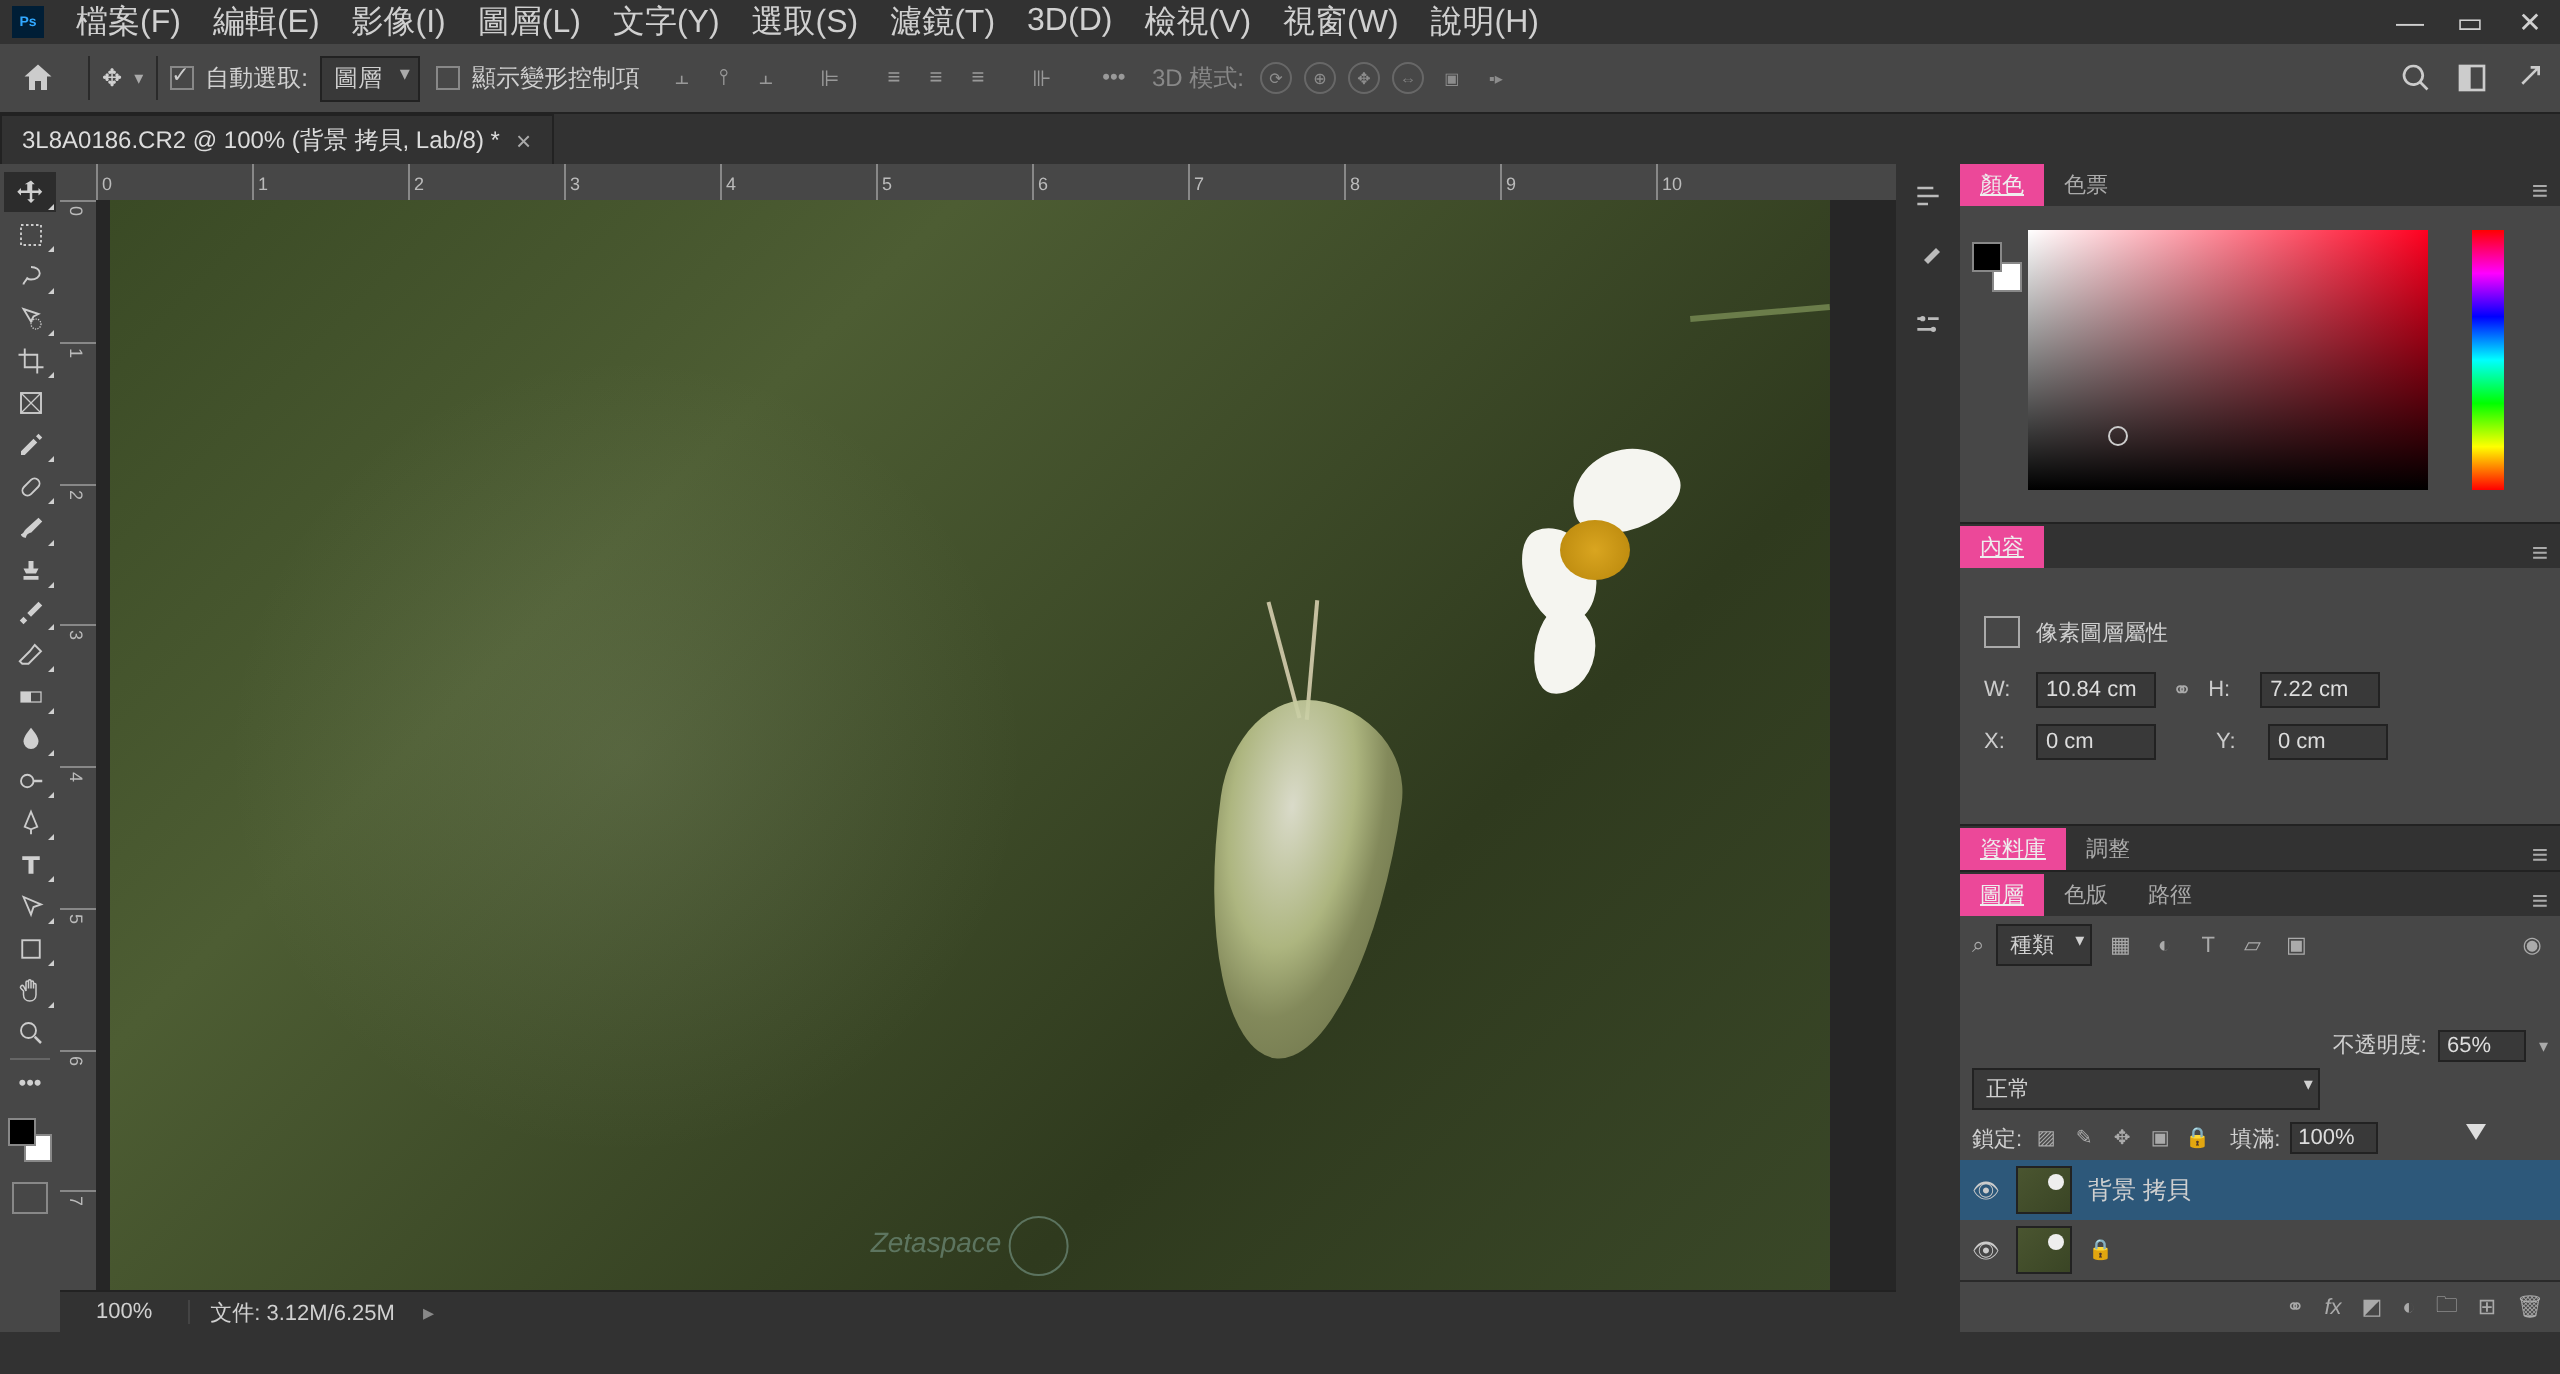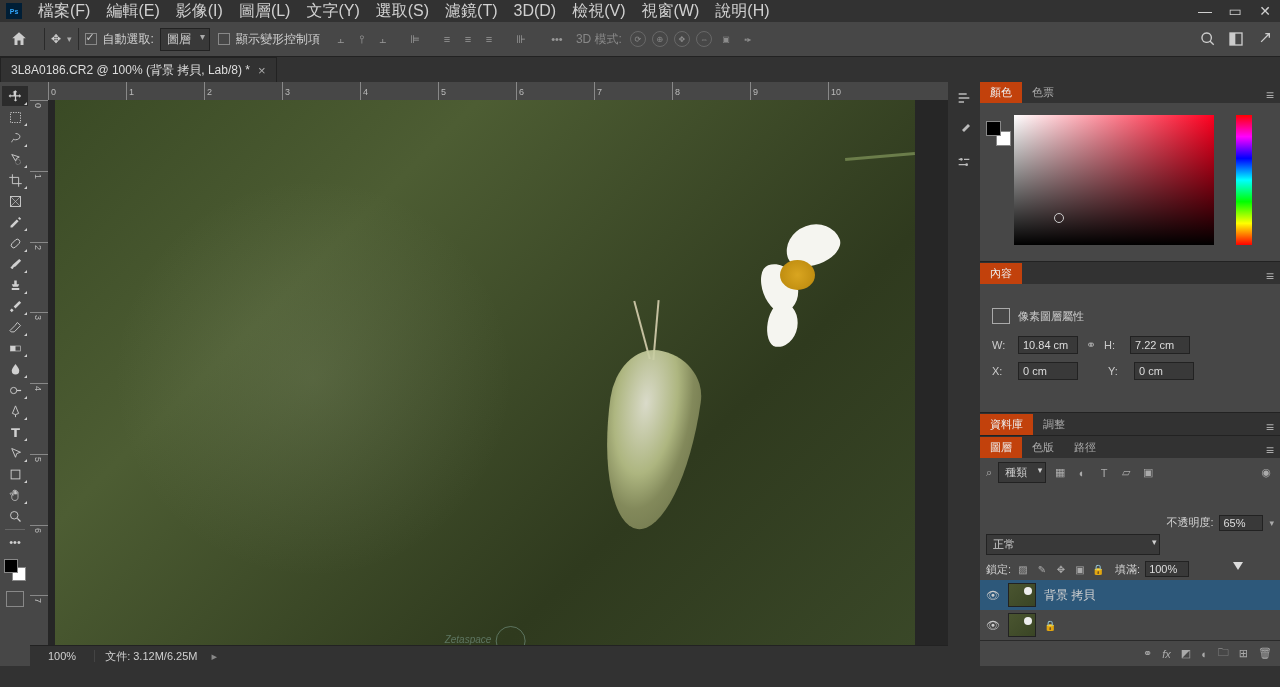--- a/index.html
+++ b/index.html
@@ -56,35 +56,35 @@
 .petal { position:absolute; background:#f5f5f0; border-radius: 50% 50% 50% 50% / 60% 60% 40% 40%; }
 .p1{width:55px;height:40px;top:5px;left:50px;transform:rotate(-20deg);}
 .p2{width:50px;height:35px;top:50px;left:20px;transform:rotate(70deg);}
 .p3{width:45px;height:30px;top:90px;left:25px;transform:rotate(100deg);}
 .center-f{position:absolute;top:40px;left:45px;width:35px;height:30px;background:radial-gradient(circle,#d9a520,#b8860b);border-radius:50%;}
 .stem{position:absolute;top:55px;right:0;width:70px;height:3px;background:#6b7d4a;transform:rotate(-5deg);}
 .butterfly{position:absolute;top:250px;right:220px;width:90px;height:180px;background:radial-gradient(ellipse at 40% 30%, #e8e8d8 0%, #b8c088 40%, #8a9060 60%, #6a7048 100%);border-radius:45% 55% 50% 50% / 30% 25% 75% 70%;transform:rotate(8deg);opacity:.92;}
 .antenna{position:absolute;width:2px;height:60px;background:#c5c0a0;}
 .a1{top:200px;right:272px;transform:rotate(-15deg);}
 .a2{top:200px;right:258px;transform:rotate(5deg);}
-.watermark{position:absolute;bottom:0;left:50%;transform:translateX(-50%);color:#7a9a8a;font-style:italic;font-size:10px;opacity:.6;font-family:cursive;}
+.watermark{position:absolute;bottom:18px;left:50%;transform:translateX(-50%);color:#7a9a8a;font-style:italic;font-size:14px;opacity:.6;font-family:cursive;}
 .wm-circle{display:inline-block;width:30px;height:30px;border:1px solid #7a9a8a;border-radius:50%;vertical-align:middle;margin-left:4px;}
 
 .status-bar { position:absolute; bottom:0; left:0; right:0; height:21px; background:#323232; display:flex; align-items:center; font-size:11px; border-top:1px solid #222;}
 .status-bar .zoom { padding:0 18px; border-right:1px solid #444;}
 .status-bar .docinfo { padding:0 10px;}
 
 .right-dock { width:32px; background:#323232; display:flex; flex-direction:column; align-items:center; padding-top:6px; gap:12px;}
 .right-dock .dock-ic { width:20px; height:20px; display:flex; align-items:center; justify-content:center;}
 .right-dock svg{ fill:#bbb;}
 
 .panels { width:300px; background:#474747; display:flex; flex-direction:column;}
 .panel-tabs { display:flex; background:#323232; height:22px; align-items:flex-end;}
 .ptab { padding:3px 10px; font-size:11px; color:#aaa;}
-.ptab.active { background:#c2410c; color:#eee;}
+.ptab.active { background:#ec4899; color:#eee;text-decoration:underline;}
 .panel-menu { margin-left:auto; padding:0 6px; color:#aaa; font-size:14px;}
 
 .color-panel { height:168px; position:relative;}
 .color-swatch { position:absolute; left:6px; top:18px; width:20px; height:20px;}
 .color-swatch .cfg{position:absolute;width:15px;height:15px;background:#000;border:1px solid #888;z-index:2;}
 .color-swatch .cbg{position:absolute;width:15px;height:15px;background:#fff;border:1px solid #888;right:-5px;bottom:-5px;}
 .color-field { position:absolute; left:34px; top:12px; width:200px; height:130px; background:linear-gradient(to bottom, transparent, #000), linear-gradient(to right, #fff, #ff0020);}
 .color-cursor{position:absolute;left:20%;top:75%;width:10px;height:10px;border:1px solid #ccc;border-radius:50%;}
 .hue-strip{position:absolute;right:28px;top:12px;width:16px;height:130px;background:linear-gradient(to bottom,#ff0000,#ff00ff,#0000ff,#00ffff,#00ff00,#ffff00,#ff0000);}
 

